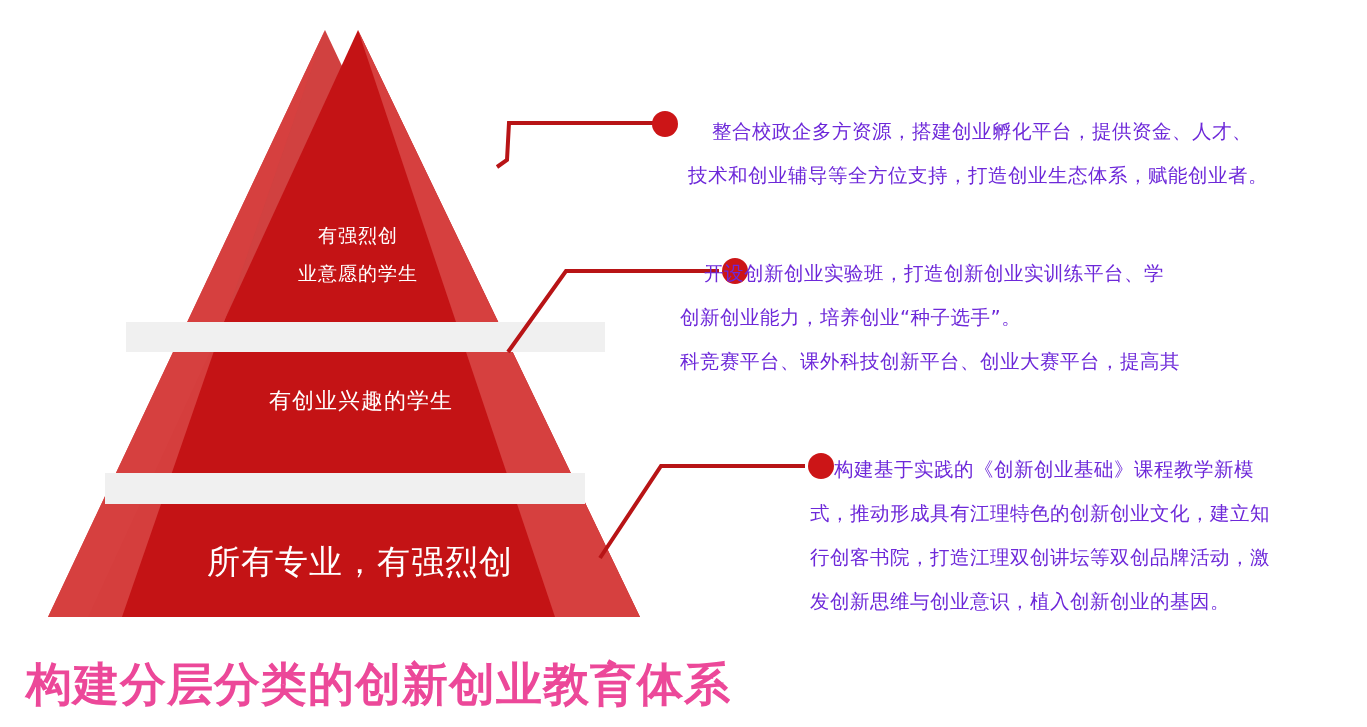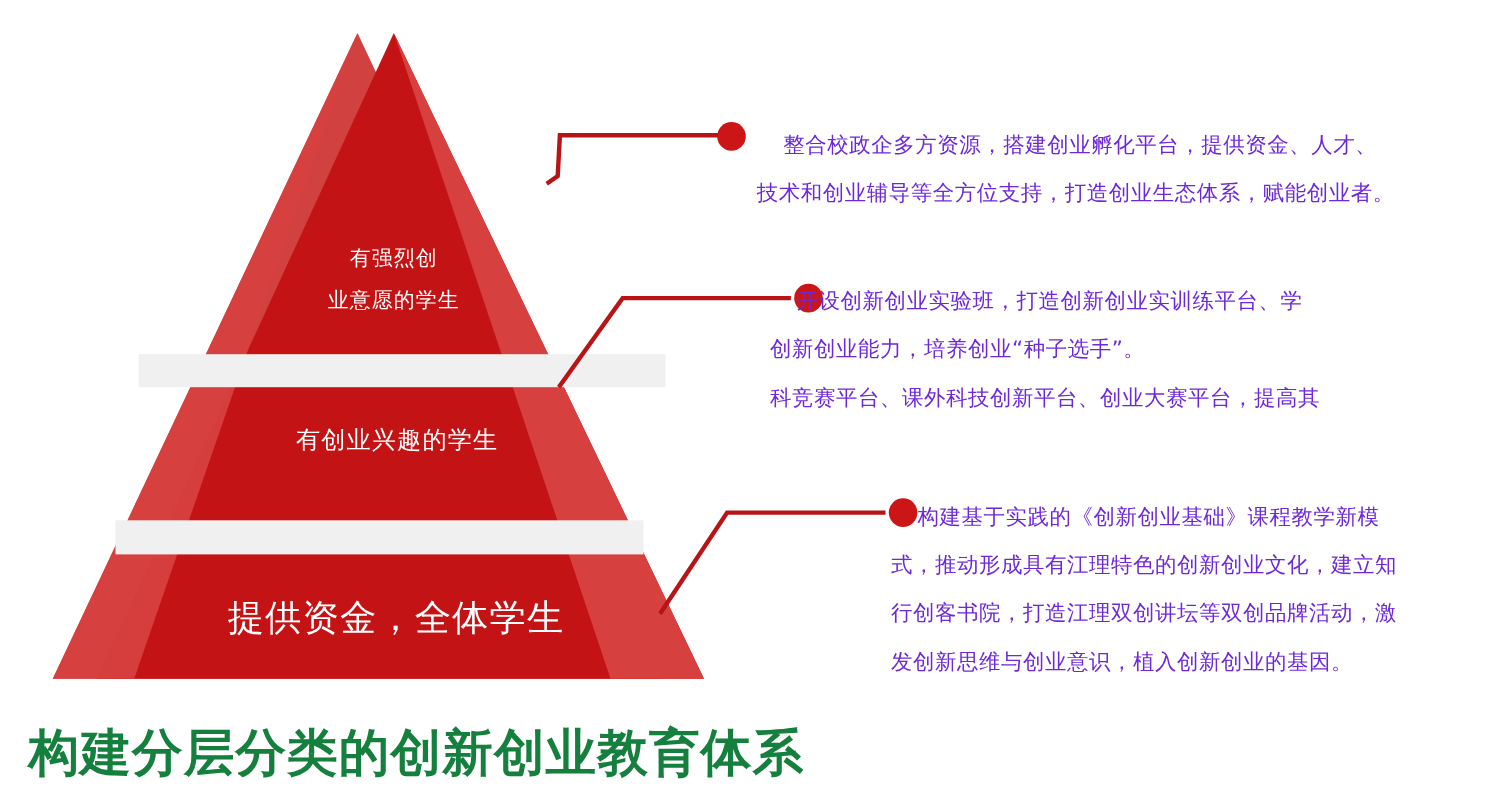--- a/index.html
+++ b/index.html
@@ -81,33 +81,33 @@
     line-height: 44px;
     font-family: "DejaVu Sans", "Liberation Sans", sans-serif;
     letter-spacing: 0.5px;
   }
   .callout p {
     margin: 0;
     white-space: pre;
   }
   #callout-1 { left: 688px; top: 110px; width: 660px; }
   #callout-1 p:first-child { text-indent: 24px; }
-  #callout-2 { left: 700px; top: 252px; width: 640px; }
+  #callout-2 { left: 680px; top: 252px; width: 640px; }
   #callout-2 p:first-child { text-indent: 24px; }
   #callout-3 { left: 810px; top: 448px; width: 560px; }
   #callout-3 p:first-child { text-indent: 24px; }
 
   
   #headline {
     position: absolute;
     left: 26px;
     top: 654px;
     font-size: 46px;
     font-weight: bold;
-    color: #15803d;
+    color: #ec4899;
     font-family: "DejaVu Sans", "Liberation Sans", sans-serif;
     letter-spacing: 1px;
     white-space: pre;
   }
 </style>
 </head>
 <body>
 
 <div id="stage">
 
@@ -123,21 +123,21 @@
       <polygon points="325,30 48,617 122,617" fill="#D6403F" opacity="0.95"></polygon>
 
       <rect x="126" y="322" width="479" height="30" fill="#F0F0F0"></rect>
 
       <rect x="105" y="473" width="480" height="31" fill="#F0F0F0"></rect>
     </svg>
   </div>
 
   <div class="tier-label" id="tier-label-top"><div>有强烈创</div><div>业意愿的学生</div></div>
   <div class="tier-label" id="tier-label-mid"><div>有创业兴趣的学生</div></div>
-  <div class="tier-label" id="tier-label-bottom"><div>提供资金，全体学生</div></div>
+  <div class="tier-label" id="tier-label-bottom"><div>所有专业，有强烈创</div></div>
 
   <svg id="connectors" viewBox="0 0 1367 727" xmlns="http://www.w3.org/2000/svg">
 
     <polyline points="497,167 507,160 509,123 661,123" fill="none" stroke="#B81416" stroke-width="4" stroke-linejoin="miter" stroke-linecap="butt"></polyline>
     <circle cx="665" cy="124" r="13" fill="#CC1517"></circle>
 
     <polyline points="508,352 566,271 719,271" fill="none" stroke="#B81416" stroke-width="4" stroke-linejoin="miter" stroke-linecap="butt"></polyline>
     <circle cx="735" cy="271" r="13" fill="#CC1517"></circle>
 
     <polyline points="600,558 661,466 805,466" fill="none" stroke="#B81416" stroke-width="4" stroke-linejoin="miter" stroke-linecap="butt"></polyline>

